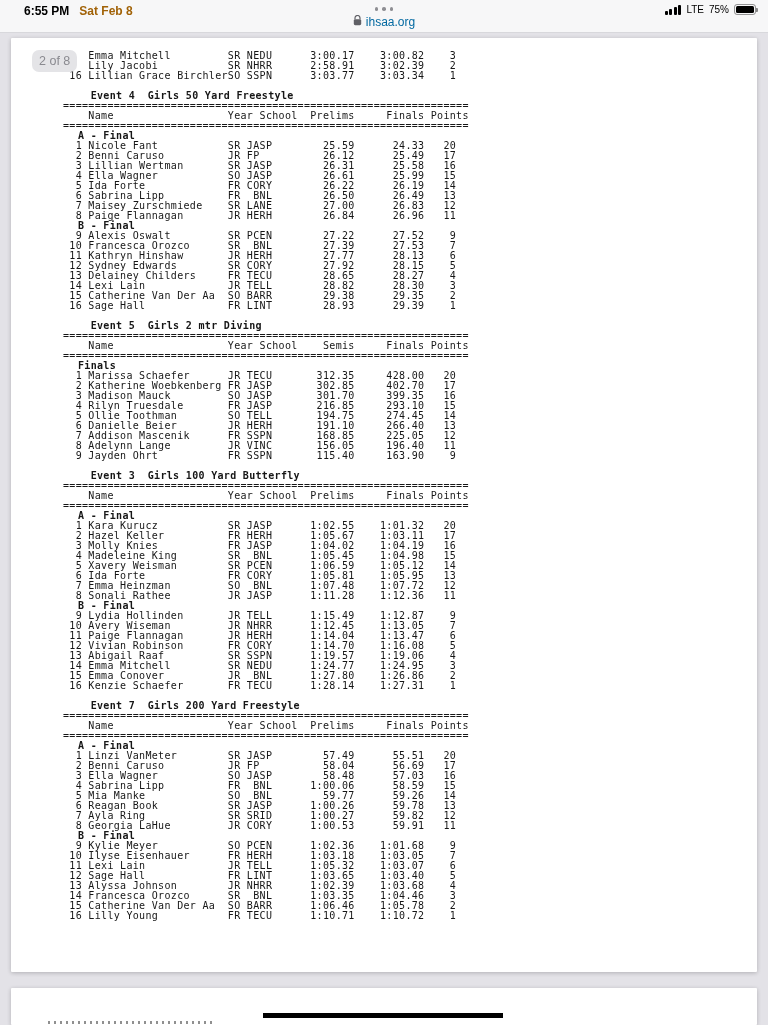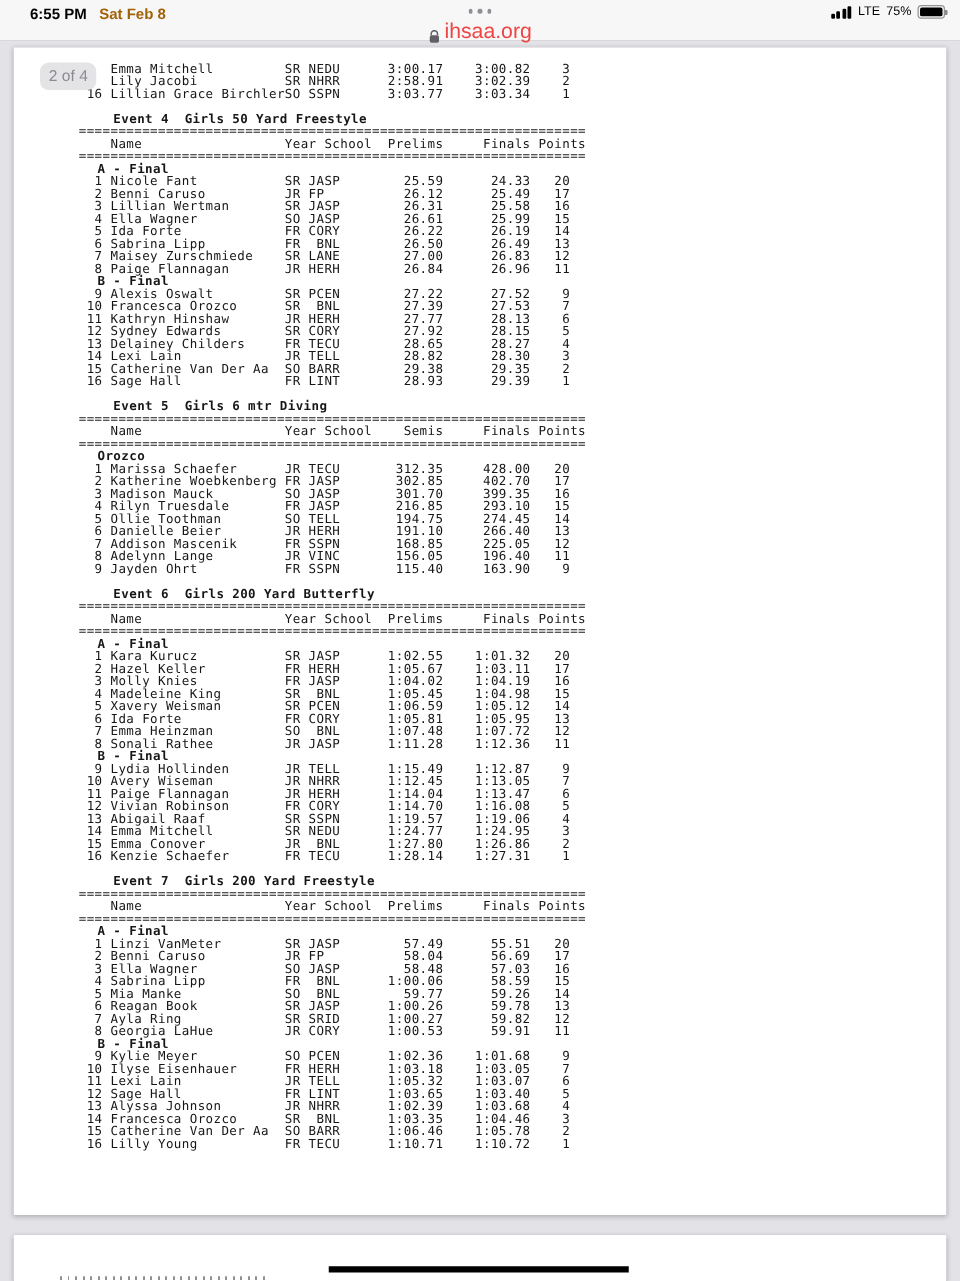--- a/index.html
+++ b/index.html
@@ -9,21 +9,21 @@
   
   .statusbar {
     position:absolute; left:0; top:0; width:768px; height:33px;
     background:#f7f7f8; border-bottom:1px solid #d8d8dc;
   }
   .sb-left { position:absolute; left:24px; top:4px; font-size:12px; color:#000; display:flex; gap:10px; }
   .sb-time { font-weight:700; }
   .sb-date { font-weight:700; color:#a16207; }
   .sb-dots { position:absolute; left:0; right:0; top:7px; display:flex; justify-content:center; gap:4px; }
   .sb-dots i { width:3.5px; height:3.5px; border-radius:50%; background:#8e8e93; }
-  .sb-url { position:absolute; left:0; right:0; top:15px; display:flex; justify-content:center; align-items:flex-end; gap:4px; font-size:17px; color:#ef4444; }
+  .sb-url { position:absolute; left:0; right:0; top:15px; display:flex; justify-content:center; align-items:flex-start; gap:4px; font-size:12px; color:#0369a1; }
   .sb-right { position:absolute; right:12px; top:4px; display:flex; align-items:center; gap:5px; font-size:10px; color:#000; }
   .sig { display:flex; align-items:flex-end; gap:1.5px; height:10px; }
   .sig i { width:3px; background:#000; border-radius:1px; display:block; }
   .sig i:nth-child(1){height:4px;} .sig i:nth-child(2){height:6px;}
   .sig i:nth-child(3){height:8px;} .sig i:nth-child(4){height:10px;}
   .batt { position:relative; width:22px; height:11px; border:1px solid rgba(0,0,0,.4); border-radius:3px; }
   .batt .fill { position:absolute; left:1px; top:1px; bottom:1px; right:1px; background:#000; border-radius:1.5px; }
   .batt .tip { position:absolute; right:-3px; top:3px; width:1.6px; height:4px; background:rgba(0,0,0,.45); border-radius:0 1px 1px 0; }
 
   
@@ -118,36 +118,36 @@
 <b>B - Final</b>
   9 Alexis Oswalt         SR PCEN        27.22      27.52    9
  10 Francesca Orozco      SR  BNL        27.39      27.53    7
  11 Kathryn Hinshaw       JR HERH        27.77      28.13    6
  12 Sydney Edwards        SR CORY        27.92      28.15    5
  13 Delainey Childers     FR TECU        28.65      28.27    4
  14 Lexi Lain             JR TELL        28.82      28.30    3
  15 Catherine Van Der Aa  SO BARR        29.38      29.35    2
  16 Sage Hall             FR LINT        28.93      29.39    1
 
-<b>  Event 5  Girls 6 mtr Diving</b>
+<b>  Event 5  Girls 2 mtr Diving</b>
 ================================================================
     Name                  Year School    Semis     Finals Points
 ================================================================
-<b>Orozco</b>
+<b>Finals</b>
   1 Marissa Schaefer      JR TECU       312.35     428.00   20
   2 Katherine Woebkenberg FR JASP       302.85     402.70   17
   3 Madison Mauck         SO JASP       301.70     399.35   16
   4 Rilyn Truesdale       FR JASP       216.85     293.10   15
   5 Ollie Toothman        SO TELL       194.75     274.45   14
   6 Danielle Beier        JR HERH       191.10     266.40   13
   7 Addison Mascenik      FR SSPN       168.85     225.05   12
   8 Adelynn Lange         JR VINC       156.05     196.40   11
   9 Jayden Ohrt           FR SSPN       115.40     163.90    9
 
-<b>  Event 6  Girls 200 Yard Butterfly</b>
+<b>  Event 3  Girls 100 Yard Butterfly</b>
 ================================================================
     Name                  Year School  Prelims     Finals Points
 ================================================================
 <b>A - Final</b>
   1 Kara Kurucz           SR JASP      1:02.55    1:01.32   20
   2 Hazel Keller          FR HERH      1:05.67    1:03.11   17
   3 Molly Knies           FR JASP      1:04.02    1:04.19   16
   4 Madeleine King        SR  BNL      1:05.45    1:04.98   15
   5 Xavery Weisman        SR PCEN      1:06.59    1:05.12   14
   6 Ida Forte             FR CORY      1:05.81    1:05.95   13
@@ -179,19 +179,19 @@
 <b>B - Final</b>
   9 Kylie Meyer           SO PCEN      1:02.36    1:01.68    9
  10 Ilyse Eisenhauer      FR HERH      1:03.18    1:03.05    7
  11 Lexi Lain             JR TELL      1:05.32    1:03.07    6
  12 Sage Hall             FR LINT      1:03.65    1:03.40    5
  13 Alyssa Johnson        JR NHRR      1:02.39    1:03.68    4
  14 Francesca Orozco      SR  BNL      1:03.35    1:04.46    3
  15 Catherine Van Der Aa  SO BARR      1:06.46    1:05.78    2
  16 Lilly Young           FR TECU      1:10.71    1:10.72    1
 </pre>
-    <span class="page-pill">2 of 4</span>
+    <span class="page-pill">2 of 8</span>
   </div>
   <div class="page page2">
     <div class="title-rule"></div>
     <div class="partial-text"></div>
   </div>
 </div>
 
 </body></html>

